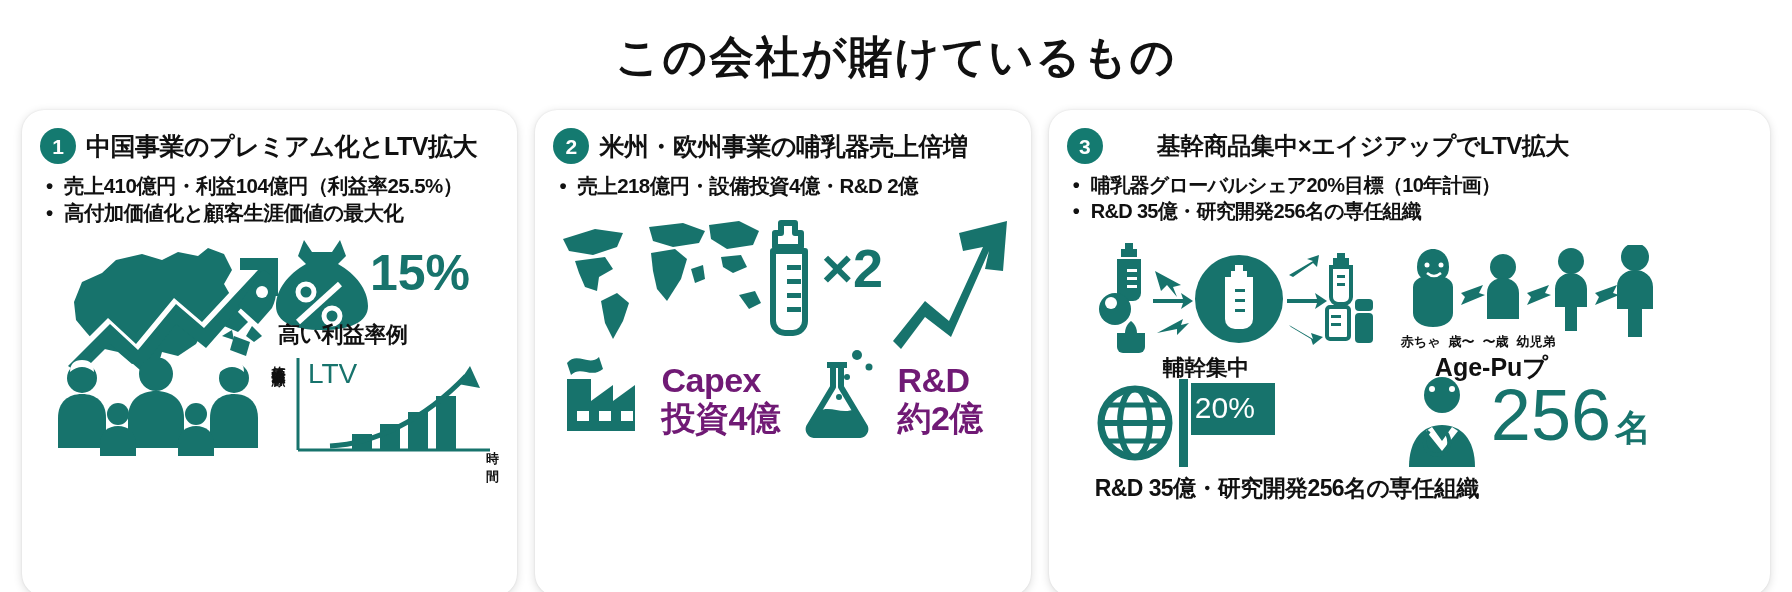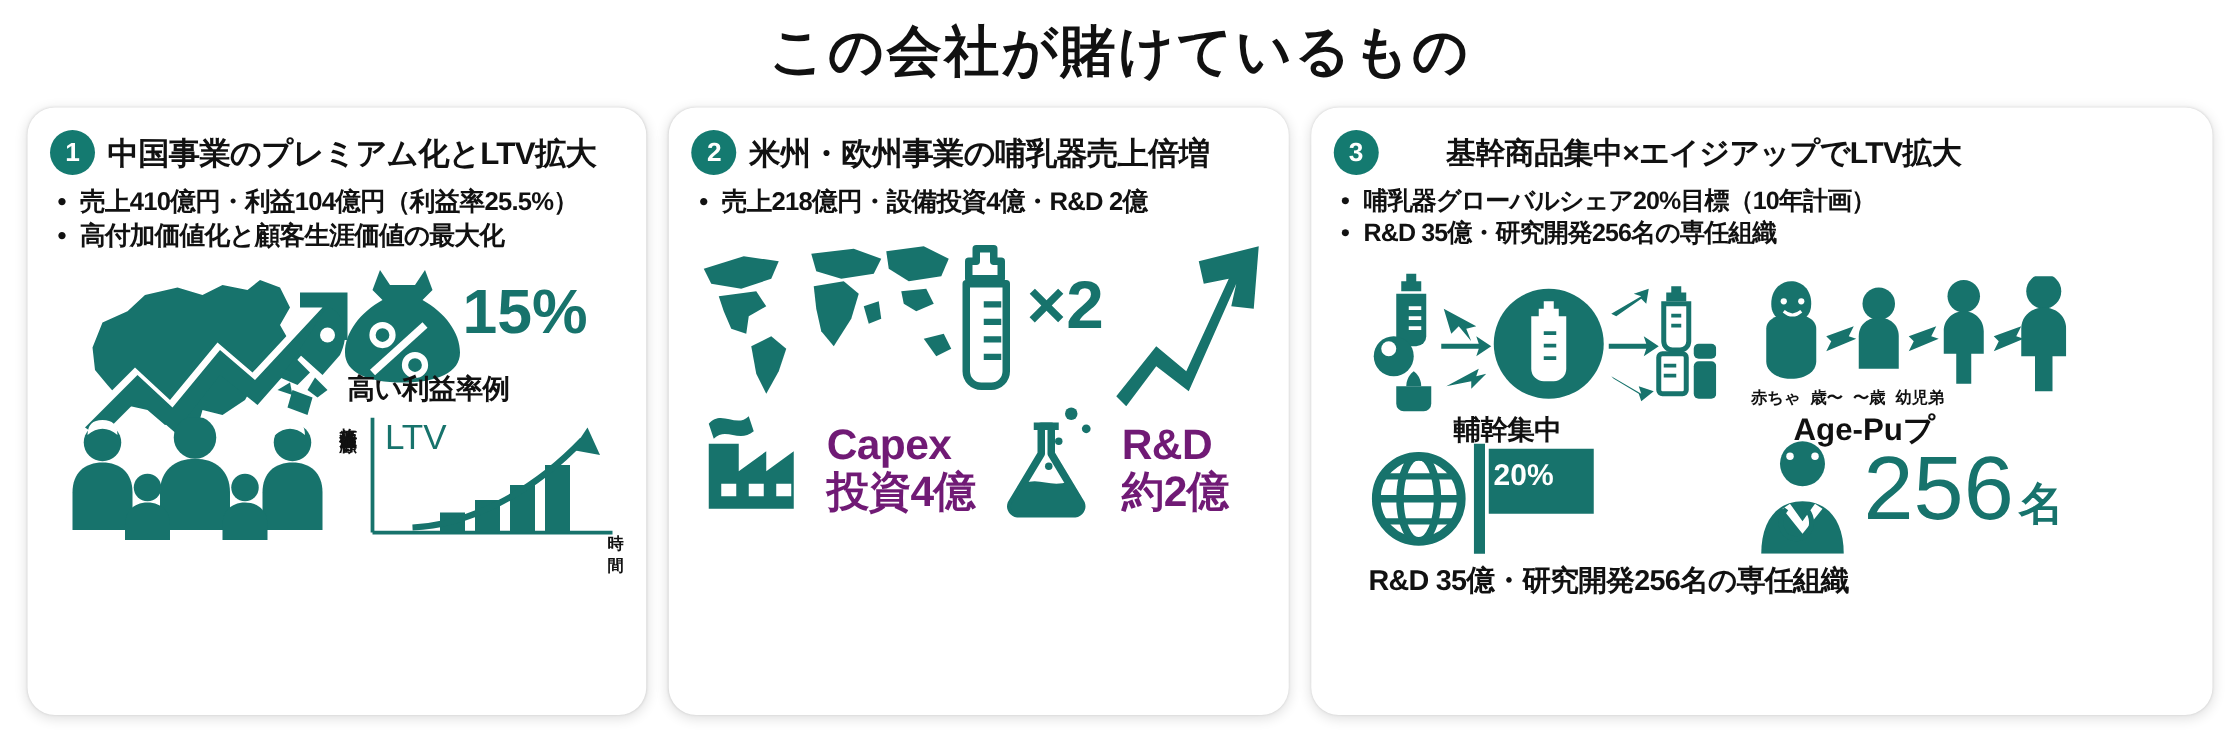--- a/index.html
+++ b/index.html
@@ -13,25 +13,24 @@
     font-family: "Liberation Sans", "DejaVu Sans", sans-serif;
     overflow: hidden;
     position: relative;
   }
   #page-title {
     text-align: center;
     font-size: 44px;
     font-weight: bold;
     color: #111111;
     letter-spacing: 2px;
-    margin: 0;
+    margin: 12px;
     padding-top: 16px;
     height: 70px;
     line-height: 58px;
-    font-family: Liberation Mono, monospace;
   }
   #cards {
     display: flex;
     gap: 18px;
     padding: 0 22px;
     box-sizing: border-box;
     height: 486px;
   }
   .card {
     background: #ffffff;
@@ -390,21 +389,21 @@
         <circle class="teal-stroke" stroke-width="7" cx="38" cy="40" r="34"></circle>
         <ellipse class="teal-stroke" stroke-width="6" cx="38" cy="40" rx="15" ry="34"></ellipse>
         <line class="teal-stroke" stroke-width="6" x1="5" y1="40" x2="71" y2="40"></line>
         <line class="teal-stroke" stroke-width="5" x1="10" y1="22" x2="66" y2="22"></line>
         <line class="teal-stroke" stroke-width="5" x1="10" y1="58" x2="66" y2="58"></line>
       </svg>
       <svg class="pos" style="left:112px; top:148px;" width="100" height="92" viewBox="0 0 100 92">
         <rect class="teal" x="0" y="2" width="9" height="88"></rect>
         <path class="teal" d="M12 6 h84 v52 h-84 Z"></path>
       </svg>
-      <div class="pos" style="left:128px; top:162px; font-size:24px; font-weight:bold; color:#ffffff;">20%</div>
+      <div class="pos" style="left:128px; top:162px; font-size:30px; font-weight:normal; color:#ffffff;">20%</div>
 
       <svg class="pos" style="left:330px; top:146px;" width="90" height="92" viewBox="0 0 90 92">
         <g class="teal">
           <circle cx="45" cy="20" r="18"></circle>
           <path d="M12 92 c0 -28 14 -42 33 -42 s33 14 33 42 Z"></path>
         </g>
         <g fill="#ffffff">
           <path d="M35 52 l10 14 10 -14 l6 4 -16 20 -16 -20 Z"></path>
           <circle cx="35" cy="14" r="3"></circle>
           <circle cx="55" cy="14" r="3"></circle>

